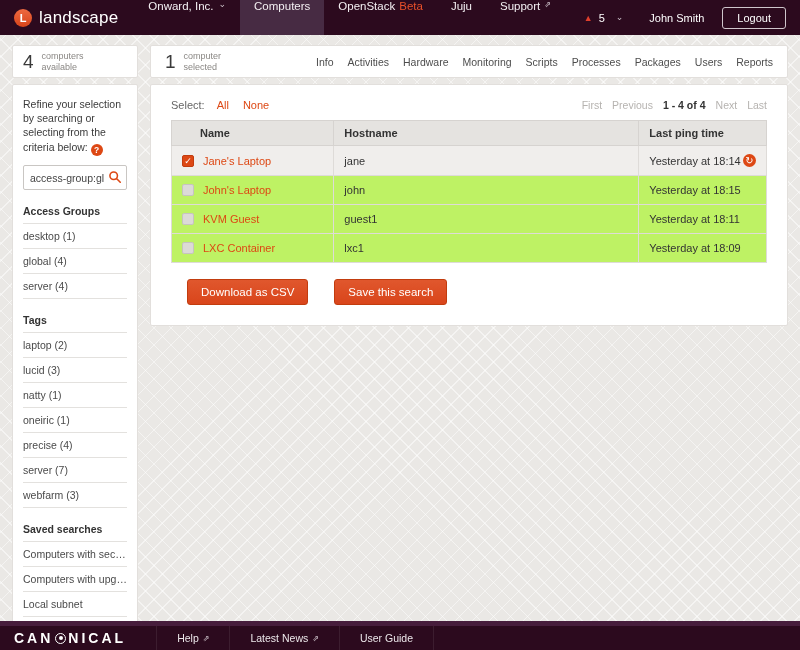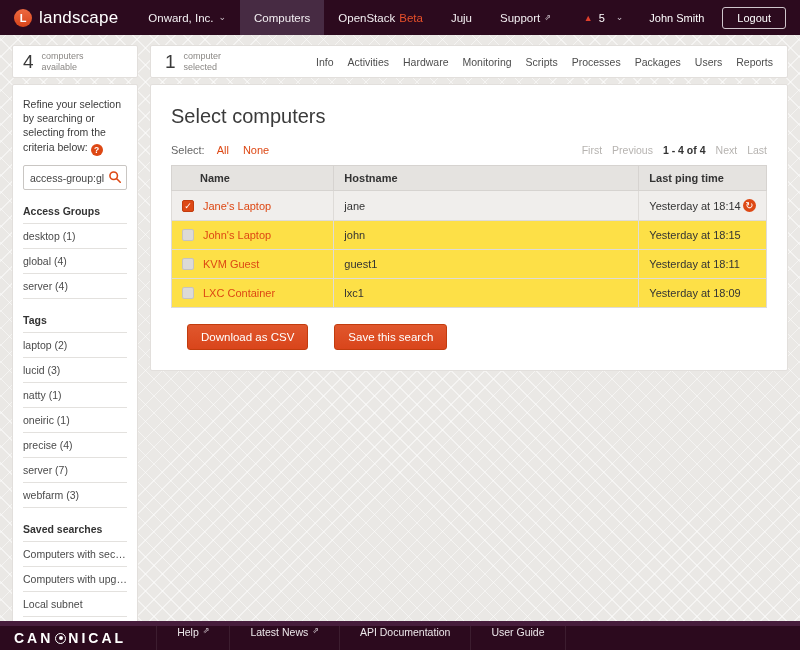--- a/index.html
+++ b/index.html
@@ -12,21 +12,21 @@
       repeating-linear-gradient(-45deg, rgba(255,255,255,.5) 0 1px, transparent 1px 12px);
   }
 
   
   .topbar { height:35px; background:#2c0a1e; display:flex; align-items:stretch; flex-shrink:0; color:#fff; }
   .logo { display:flex; align-items:center; padding:0 16px 0 14px; }
   .logo-circle { width:18px; height:18px; border-radius:50%; background:linear-gradient(#ed6a41,#d8441a);
     color:#fff; font-weight:bold; font-size:11px; display:flex; align-items:center; justify-content:center; margin-right:7px; }
   .logo-text { font-size:17px; font-weight:400; letter-spacing:.2px; }
   .topnav { display:flex; align-items:stretch; }
-  .topnav .nav-item { display:flex; align-items:center; padding:0 14px; font-size:11.5px; color:#f3eff2; cursor:pointer; }
+  .topnav .nav-item { display:flex; align-items:flex-start; padding:0 14px; font-size:11.5px; color:#f3eff2; cursor:pointer; }
   .topnav .nav-item.active { background:#472b43; }
   .chev { font-size:9px; color:#cdc2ca; margin-left:5px; line-height:1; }
   .badge-beta { color:#e8502a; margin-left:4px; }
   .ext { font-size:8px; margin-left:4px; color:#cfc4cc; }
   .topbar-right { margin-left:auto; display:flex; align-items:center; padding-right:14px; }
   .alerts { display:flex; align-items:center; margin-right:26px; cursor:pointer; }
   .warn-tri { color:#df3e2c; font-size:9px; margin-right:6px; }
   .alert-count { font-size:11px; color:#fff; margin-right:6px; }
   .username { font-size:11px; margin-right:18px; }
   .logout-btn { background:transparent; border:1px solid #cfc6cc; color:#fff; font-size:11px;
@@ -70,21 +70,21 @@
   .controls-row { display:flex; align-items:center; margin-bottom:9px; }
   .select-label { color:#666; margin-right:12px; }
   .select-link { color:#dd4814; text-decoration:none; margin-right:14px; cursor:pointer; }
   .pagination { margin-left:auto; display:flex; gap:10px; font-size:10.5px; align-items:center; }
   .pg-disabled { color:#b6b3b0; cursor:default; text-decoration:none; }
   .pg-range { color:#333; font-weight:bold; }
 
   table.computers { width:100%; border-collapse:collapse; font-size:11px; }
   .computers th { text-align:left; background:#e5e3e0; border:1px solid #d6d3d0; padding:6px 10px; color:#333; font-size:11px; }
   .computers th.th-name { padding-left:28px; }
-  .computers td { border:1px solid #dedbd8; padding:8px 10px; color:#333; background:#fde047; }
+  .computers td { border:1px solid #dedbd8; padding:8px 10px; color:#333; background:#bef264; }
   .computers tr.selected td { background:#f0eeec; }
   .cell-name { display:flex; align-items:center; }
   .col-name { width:163px; } .col-host { width:307px; } .col-ping { width:128px; }
   .checkbox { width:12px; height:12px; border-radius:2px; background:#dcdad7; border:1px solid #c6c3c0;
     margin-right:9px; flex-shrink:0; display:flex; align-items:center; justify-content:center; cursor:pointer;
     color:transparent; font-size:9px; }
   .checkbox.checked { background:#dd4814; border-color:#c23c0e; color:#fff; }
   .name-link { color:#dd4814; text-decoration:none; cursor:pointer; }
   .ping-cell { display:flex; align-items:center; justify-content:space-between; }
   .ping-icon { width:13px; height:13px; border-radius:50%; background:#dd4814; color:#fff; font-size:10px;
@@ -97,21 +97,21 @@
   
   .footer-accent { height:5px; background:#471d3c; flex-shrink:0; }
   .footer { height:24px; background:#2c0a1e; display:flex; align-items:stretch; flex-shrink:0; color:#fff; }
   .footer-brand { display:flex; align-items:center; padding:0 30px 0 14px; font-size:14px; font-weight:bold;
     letter-spacing:3px; }
   .o-ring { width:11px; height:11px; border:1.5px solid #fff; border-radius:50%; display:inline-block;
     position:relative; margin:0 2px; }
   .o-ring::after { content:""; position:absolute; left:2.5px; top:2.5px; right:2.5px; bottom:2.5px;
     background:#fff; border-radius:50%; }
   .footer-links { display:flex; align-items:stretch; }
-  .footer-links a { display:flex; padding:0 20px; font-size:10.5px; color:#ece7ea;
+  .footer-links a { display:flex; align-items:center; padding:0 20px; font-size:10.5px; color:#ece7ea;
     text-decoration:none; border-left:1px solid rgba(255,255,255,.08); cursor:pointer; }
   .footer-links a:last-child { border-right:1px solid rgba(255,255,255,.08); }
 </style>
 </head>
 <body>
 
 <div class="page">
 
   <div class="topbar">
     <div class="logo">
@@ -251,21 +251,20 @@
           <a>Monitoring</a>
           <a>Scripts</a>
           <a>Processes</a>
           <a>Packages</a>
           <a>Users</a>
           <a>Reports</a>
         </div>
       </div>
 
       <div class="card main-card">
-        <h1 class="page-title">Select computers</h1>
 
         <div class="controls-row">
           <span class="select-label">Select:</span>
           <a class="select-link">All</a>
           <a class="select-link">None</a>
           <div class="pagination">
             <a class="pg-disabled">First</a>
             <a class="pg-disabled">Previous</a>
             <span class="pg-range">1 - 4 of 4</span>
             <a class="pg-disabled">Next</a>
@@ -360,21 +359,18 @@
     <div class="footer-links">
       <a>
         <span>Help</span>
           <span class="ext">⇗</span>
       </a>
       <a>
         <span>Latest News</span>
           <span class="ext">⇗</span>
       </a>
       <a>
-        <span>API Documentation</span>
-      </a>
-      <a>
         <span>User Guide</span>
       </a>
     </div>
   </div>
 
 </div>
 
 </body></html>

